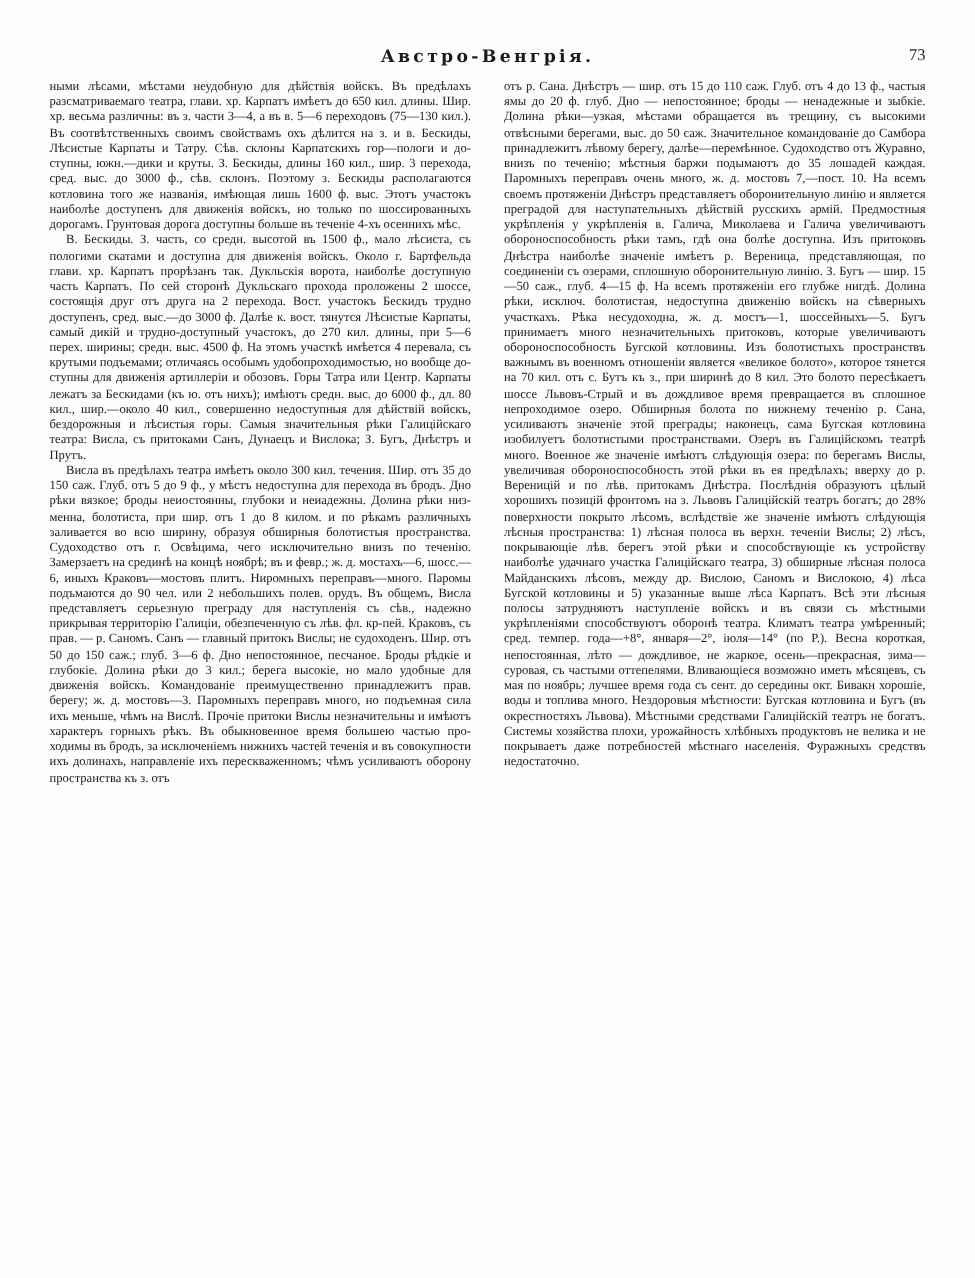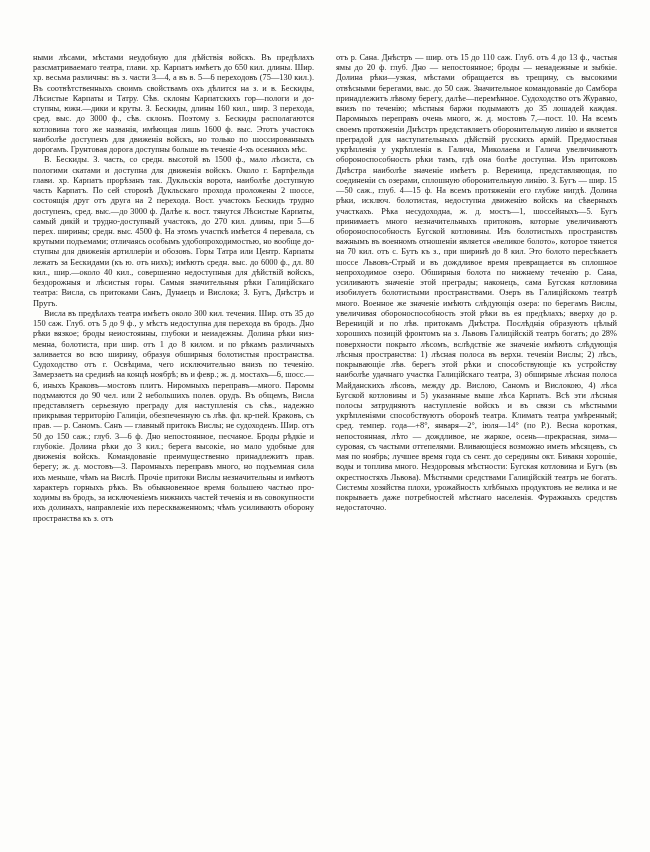--- a/index.html
+++ b/index.html
@@ -62,20 +62,24 @@
   }
   .col p.noindent {
     text-indent: 0;
   }
 </style>
 </head>
 <body>
 
 <div class="page">
 
+  <div class="header">
+    <div class="header-title">Австро-Венгрія.</div>
+    <div class="header-folio">73</div>
+  </div>
 
   <div class="columns">
     <div class="col">
       <p class="noindent">ными лѣсами, мѣстами неудобную для дѣйствія войскъ. Въ предѣлахъ разсматриваемаго театра, глави. хр. Карпатъ имѣетъ до 650 кил. длины. Шир. хр. весьма различны: въ з. части 3—4, а въ в. 5—6 переходовъ (75—130 кил.). Въ соотвѣтственныхъ своимъ свойствамъ охъ дѣлится на з. и в. Бескиды, Лѣсистые Карпаты и Татру. Сѣв. склоны Карпатскихъ гор—пологи и до­ступны, южн.—дики и круты. З. Бескиды, длины 160 кил., шир. 3 перехода, сред. выс. до 3000 ф., сѣв. склонъ. Поэтому з. Бескиды располагаются котловина того же названія, имѣющая лишь 1600 ф. выс. Этотъ участокъ наиболѣе доступенъ для движенія войскъ, но только по шос­сированныхъ дорогамъ. Грунтовая дорога до­ступны больше въ теченіе 4-хъ осеннихъ мѣс.</p>
       <p>В. Бескиды. З. часть, со средн. высотой въ 1500 ф., мало лѣсиста, съ пологими скатами и доступна для движенія войскъ. Около г. Бартфельда глави. хр. Карпатъ прорѣзанъ так. Дукльскія ворота, наиболѣе доступную часть Карпатъ. По сей сторонѣ Дукльскаго про­хода проложены 2 шоссе, состоящія друг отъ друга на 2 перехода. Вост. участокъ Бес­кидъ трудно доступенъ, сред. выс.—до 3000 ф. Далѣе к. вост. тянутся Лѣсистые Карпаты, самый дикій и трудно-доступный участокъ, до 270 кил. длины, при 5—6 перех. ширины; средн. выс. 4500 ф. На этомъ участкѣ имѣется 4 перевала, съ крутыми подъемами; отличаясь особымъ удобопроходимостью, но вообще до­ступны для движенія артиллеріи и обозовъ. Горы Татра или Центр. Карпаты лежатъ за Бески­дами (къ ю. отъ нихъ); имѣютъ средн. выс. до 6000 ф., дл. 80 кил., шир.—около 40 кил., совершенно недоступныя для дѣйствій войскъ, бездорожныя и лѣсистыя горы. Самыя значительныя рѣки Галиційскаго театра: Висла, съ притоками Санъ, Дунаецъ и Вислока; З. Бугъ, Днѣстръ и Прутъ.</p>
       <p>Висла въ предѣлахъ театра имѣетъ около 300 кил. течения. Шир. отъ 35 до 150 саж. Глуб. отъ 5 до 9 ф., у мѣстъ недоступна для перехода въ бродъ. Дно рѣки вязкое; броды неиостоян­ны, глубоки и неиадежны. Долина рѣки низ­менна, болотиста, при шир. отъ 1 до 8 килом. и по рѣкамъ различныхъ заливается во всю ширину, образуя обширныя болотистыя про­странства. Судоходство отъ г. Освѣцима, чего исключительно внизъ по теченію. Замерзаетъ на срединѣ на концѣ ноябрѣ; въ и февр.; ж. д. моста­хъ—6, шосс.—6, иныхъ Краковъ—мостовъ плитъ. Ни­ромныхъ переправъ—много. Паромы подъ­маются до 90 чел. или 2 небольшихъ полев. орудъ. Въ общемъ, Висла представляетъ серьез­ную преграду для наступленія съ сѣв., надежно прикрывая территорію Галиціи, обезпеченную съ лѣв. фл. кр-пей. Краковъ, съ прав. — р. Сан­омъ. Санъ — главный притокъ Вислы; не судоходенъ. Шир. отъ 50 до 150 саж.; глуб. 3—6 ф. Дно непостоянное, песчаное. Броды рѣдкіе и глубокіе. Долина рѣки до 3 кил.; берега вы­сокіе, но мало удобные для движенія войскъ. Командованіе преимущественно принадлежитъ прав. берегу; ж. д. мостовъ—3. Паромныхъ пе­реправъ много, но подъемная сила ихъ меньше, чѣмъ на Вислѣ. Прочіе притоки Вислы незна­чительны и имѣютъ характеръ горныхъ рѣкъ. Въ обыкновенное время большею частью про­ходимы въ бродъ, за исключеніемъ нижнихъ частей теченія и въ совокупности ихъ долинахъ, направленіе ихъ перескваженномъ; чѣмъ усиливаютъ оборону пространства къ з. отъ</p>
     </div>
     <div class="col">
       <p class="noindent">отъ р. Сана. Днѣстръ — шир. отъ 15 до 110 саж. Глуб. отъ 4 до 13 ф., частыя ямы до 20 ф. глуб. Дно — непостоянное; броды — ненадежные и зыбкіе. Долина рѣки—узкая, мѣстами обращается въ трещину, съ высокими отвѣсными берегами, выс. до 50 саж. Зна­чительное командованіе до Самбора принадле­житъ лѣвому берегу, далѣе—перемѣнное. Су­доходство отъ Журавно, внизъ по теченію; мѣстныя баржи подымаютъ до 35 лошадей каж­дая. Паромныхъ переправъ очень много, ж. д. мостовъ 7,—пост. 10. На всемъ своемъ протя­женіи Днѣстръ представляетъ оборонительную линію и является преградой для наступатель­ныхъ дѣйствій русскихъ армій. Предмостныя укрѣпленія у укрѣпленія в. Галича, Миколаева и Галича увеличиваютъ обороноспособность рѣки тамъ, гдѣ она болѣе доступна. Изъ притоковъ Днѣстра наиболѣе значеніе имѣетъ р. Вереница, пред­ставляющая, по соединеніи съ озерами, сплош­ную оборонительную линію. З. Бугъ — шир. 15—50 саж., глуб. 4—15 ф. На всемъ протяженіи его глубже нигдѣ. Долина рѣки, исключ. болотис­тая, недоступна движенію войскъ на сѣверныхъ участкахъ. Рѣка несудоходна, ж. д. мостъ—1, шоссейныхъ—5. Бугъ принимаетъ много незна­чительныхъ притоковъ, которые увеличиваютъ обороноспособность Бугской котловины. Изъ бо­лотистыхъ пространствъ важнымъ въ военномъ отношеніи является «великое болото», которое тянется на 70 кил. отъ с. Бутъ къ з., при ши­ринѣ до 8 кил. Это болото пересѣкаетъ шоссе Львовъ-Стрый и въ дождливое время превращается въ сплошное непроходимое озеро. Обширныя болота по нижнему теченію р. Сана, усиливаютъ значеніе этой преграды; наконецъ, сама Бугская котловина изобилуетъ болотисты­ми пространствами. Озеръ въ Галиційскомъ театрѣ много. Военное же значеніе имѣютъ слѣдующія озера: по берегамъ Вислы, увели­чивая обороноспособность этой рѣки въ ея предѣлахъ; вверху до р. Вереницій и по лѣв. при­токамъ Днѣстра. Послѣднія образуютъ цѣлый хорошихъ позицій фронтомъ на з. Львовъ Галиційскій театръ богатъ; до 28% поверхности покрыто лѣсомъ, вслѣдствіе же значеніе имѣютъ слѣдующія лѣсныя пространства: 1) лѣсная по­лоса въ верхн. теченіи Вислы; 2) лѣсъ, покры­вающіе лѣв. берегъ этой рѣки и способствую­щіе къ устройству наиболѣе удачнаго участка Галиційскаго театра, 3) обширные лѣсная по­лоса Майданскихъ лѣсовъ, между др. Вислою, Саномъ и Вислокою, 4) лѣса Бугской котло­вины и 5) указанные выше лѣса Карпатъ. Всѣ эти лѣсныя полосы затрудняютъ наступле­ніе войскъ и въ связи съ мѣстными укрѣпленіями способствуютъ оборонѣ театра. Климатъ теа­тра умѣренный; сред. темпер. года—+8°, января—2°, іюля—14° (по Р.). Весна короткая, непостоянная, лѣто — дождливое, не жаркое, осень—прекрасная, зима—суровая, съ частыми оттепелями. Вливающіеся возможно иметь мѣ­сяцевъ, съ мая по ноябрь; лучшее время года съ сент. до середины окт. Бивакн хорошіе, воды и топлива много. Нездоровыя мѣстности: Бугская котловина и Бугъ (въ окрестностяхъ Львова). Мѣстными средствами Галиційскій театръ не богатъ. Системы хозяйства плохи, урожайность хлѣбныхъ продуктовъ не велика и не покрываетъ даже потребностей мѣстнаго населенія. Фуражныхъ средствъ недостаточно.</p>
     </div>

